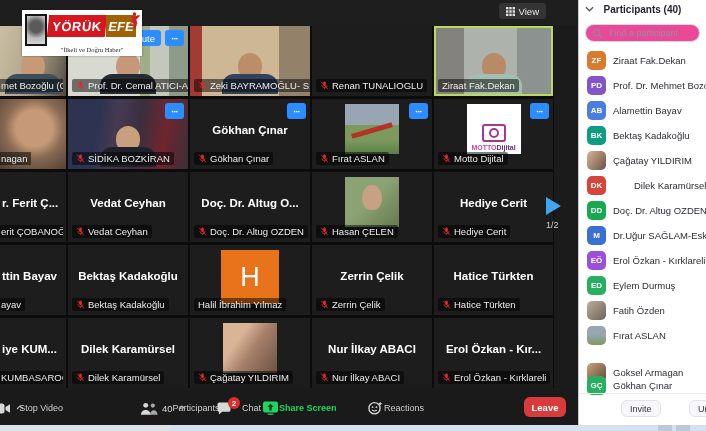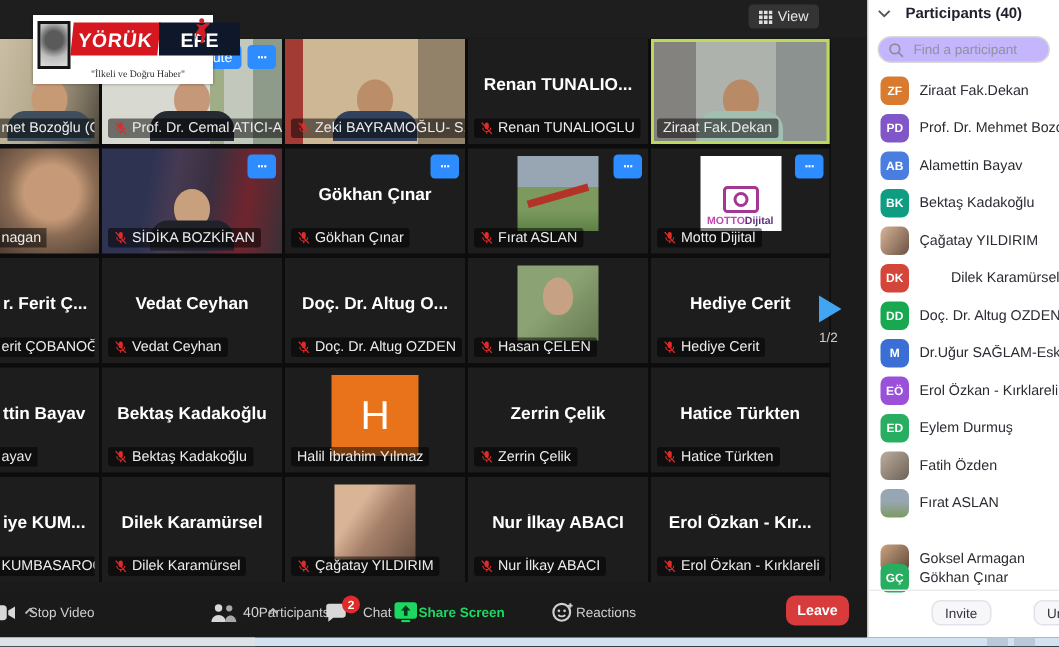--- a/index.html
+++ b/index.html
@@ -58,22 +58,22 @@
     border-top:9px solid transparent;border-bottom:9px solid transparent;border-left:15px solid #41a5f1;}
   #page-indicator{position:absolute;left:546px;top:220px;font-size:9px;color:#cfcfcf;}
   
   #logo{position:absolute;left:22px;top:10px;width:120px;height:46px;background:#fff;z-index:60;
     box-shadow:0 0 2px rgba(0,0,0,.4);}
   #logo .photo{position:absolute;left:3px;top:4px;width:18px;height:28px;border:2px solid #151515;
     background:radial-gradient(circle at 50% 38%,#5a5a5a 0 30%,#bdbdbd 60%,#dedede 100%);}
   #logo .block-red{position:absolute;left:26px;top:5px;width:58px;height:22px;background:#d6171f;
     transform:skewX(-6deg);display:flex;align-items:center;justify-content:center;
     color:#fff;font-weight:bold;font-size:13px;letter-spacing:.5px;}
-  #logo .block-black{position:absolute;left:84px;top:5px;width:54px;height:22px;background:#0f172a;
-    display:flex;align-items:center;justify-content:center;color:#fff;font-weight:bold;font-size:13px;}
+  #logo .block-black{position:absolute;left:84px;top:5px;width:30px;height:22px;background:#a16207;
+    display:flex;align-items:center;justify-content:center;color:#fff;font-weight:bold;font-size:13px;font-style:italic;}
   #logo .tagline{position:absolute;left:22px;right:2px;bottom:3px;text-align:center;
     font-family:"Liberation Serif",serif;font-size:6.5px;color:#2a2a2a;white-space:nowrap;}
   #logo .efe-figure{position:absolute;right:1px;top:1px;}
   
   #toolbar{position:absolute;left:0;top:390px;width:578px;height:35px;background:#1a1a1a;}
   .tb-item{position:absolute;top:3px;height:30px;display:flex;flex-direction:row;align-items:center;
     justify-content:space-between;cursor:pointer;}
   .tb-ico-row{position:relative;display:flex;align-items:center;gap:3px;height:14px;}
   .tb-label{font-size:9px;color:#cfcfcf;white-space:nowrap;}
   .tb-item .count{font-size:9.5px;color:#d5d5d5;}
@@ -89,21 +89,21 @@
   #tb-reactions{left:368px;width:56px;}
   #leave-btn{position:absolute;left:524px;top:7px;width:42px;height:20px;background:#d83b3b;color:#fff;
     border:none;border-radius:6px;font-size:9.5px;font-weight:bold;font-family:inherit;cursor:pointer;}
   
   #panel{position:absolute;left:578px;top:0;width:128px;height:425px;background:#fff;
     border-left:1px solid #c9c9c9;box-sizing:border-box;overflow:hidden;}
   #panel-header{position:relative;height:18px;padding-top:4px;}
   #panel-collapse{position:absolute;left:6px;top:6px;cursor:pointer;}
   #panel-title{text-align:center;font-size:10px;font-weight:bold;color:#1f1f2e;}
   #search-box{position:absolute;left:6px;top:24px;width:115px;height:18px;border:1px solid #d9d9d9;
-    border-radius:9px;box-sizing:border-box;display:flex;align-items:center;gap:4px;padding:0 6px;background:#c4b5fd;}
+    border-radius:9px;box-sizing:border-box;display:flex;align-items:center;gap:4px;padding:0 6px;background:#ec4899;}
   #search-input{border:none;outline:none;width:100%;font-size:9px;color:#333;font-family:inherit;background:transparent;}
   #search-input::placeholder{color:#8d939c;}
   #p-list{position:absolute;left:0;top:48px;width:128px;}
   .p-item{position:absolute;left:0;width:128px;height:24px;display:flex;align-items:center;gap:7px;
     padding-left:8px;box-sizing:border-box;cursor:pointer;}
   .p-av{width:19px;height:19px;border-radius:5px;flex:0 0 19px;display:flex;align-items:center;justify-content:center;
     color:#fff;font-size:8px;font-weight:bold;}
   .p-name{font-size:9.5px;color:#2b2b33;white-space:nowrap;overflow:hidden;}
   .pav-couple{background:linear-gradient(125deg,#d9b497,#6b5244);}
   .pav-fatih{background:linear-gradient(135deg,#bcae9e,#6d6258);}
@@ -189,21 +189,20 @@
                 <rect x="4.2" y="0.8" width="3.6" height="6" rx="1.8" fill="#e02b2b"></rect>
                 <path d="M2.5 5.5a3.5 3.5 0 0 0 7 0" fill="none" stroke="#e02b2b" stroke-width="1"></path>
                 <line x1="6" y1="8.8" x2="6" y2="10.8" stroke="#e02b2b" stroke-width="1"></line>
                 <line x1="1.5" y1="1" x2="10.5" y2="11" stroke="#e02b2b" stroke-width="1.2"></line>
               </svg>
             </span>
             <span>Zeki BAYRAMOĞLU- S.Ü. Zi...</span>
           </div>
         </div>
         <div class="tile scene-black" style="left: 312px; top: 0px; width: 120px; height: 70px;">
-          <div class="center">Renan TUNALIO...</div>
           <div class="label">
             <span class="mic-icon">
               <svg viewBox="0 0 12 12" width="9" height="9">
                 <rect x="4.2" y="0.8" width="3.6" height="6" rx="1.8" fill="#e02b2b"></rect>
                 <path d="M2.5 5.5a3.5 3.5 0 0 0 7 0" fill="none" stroke="#e02b2b" stroke-width="1"></path>
                 <line x1="6" y1="8.8" x2="6" y2="10.8" stroke="#e02b2b" stroke-width="1"></line>
                 <line x1="1.5" y1="1" x2="10.5" y2="11" stroke="#e02b2b" stroke-width="1.2"></line>
               </svg>
             </span>
             <span>Renan TUNALIOGLU</span>

